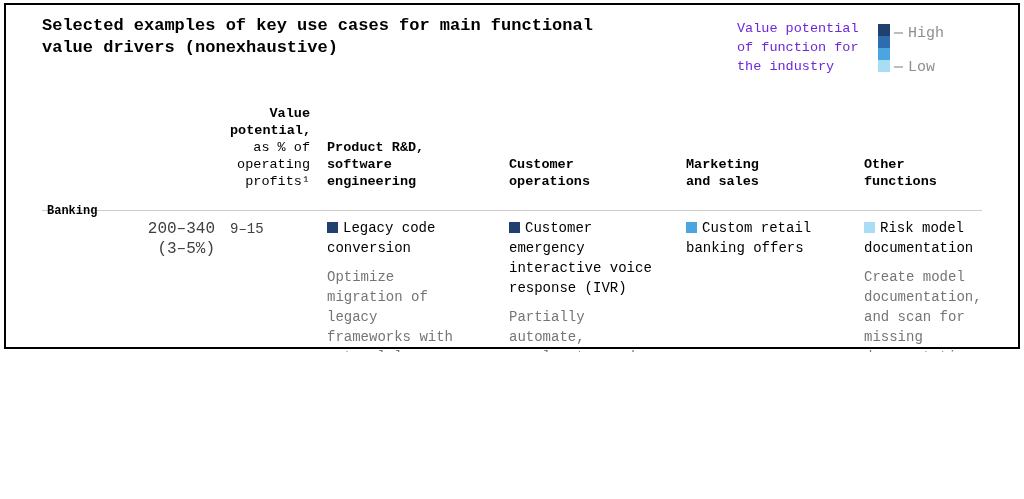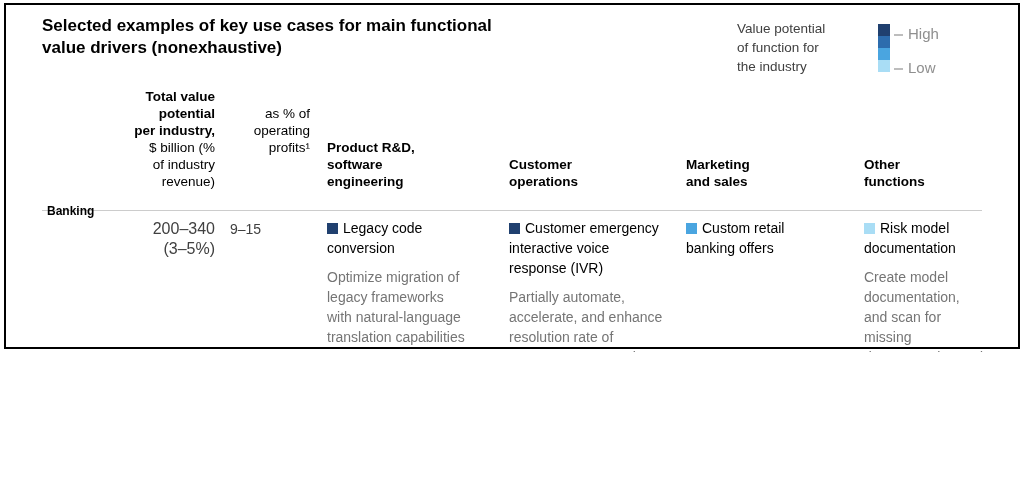--- a/index.html
+++ b/index.html
@@ -2,32 +2,32 @@
 <html><head>
 <meta charset="utf-8">
 <style>
   * { margin:0; padding:0; box-sizing:border-box; }
   html, body { background:#ffffff; }
   body {
     width:1024px; height:499px;
     font-family:"Liberation Sans","DejaVu Sans",sans-serif;
     color:#000;
   }
-  .canvas { position:relative; width:1024px; height:352px; background:#fff; overflow:hidden; }
+  .canvas { position:relative; width:1024px; height:352px; background:#fff; overflow:hidden;font-family:Liberation Mono, monospace; }
   .frame { position:absolute; left:4px; top:3px; right:4px; bottom:3px; border:2px solid #000; pointer-events:none; }
   .pre { white-space:pre-line; }
 
   .title {
     position:absolute; left:42px; top:15px; width:620px;
     font-size:17px; font-weight:bold; line-height:22px;
   }
 
   .legend-caption {
     position:absolute; left:737px; top:19px; width:134px;
-    font-size:13.5px; line-height:19px; color:#404040;
+    font-size:13.5px; line-height:19px; color:#6d28d9;
   }
   .legend-scale { position:absolute; left:878px; top:24px; width:12px; }
   .legend-step { display:block; width:12px; height:12px; }
   .legend-tick { position:absolute; font-size:15px; color:#8f8f8f; white-space:nowrap; }
   .tick-high { left:894px; top:25px; }
   .tick-low  { left:894px; top:59px; }
   .tick-dash { display:inline-block; width:9px; height:2px; background:#bdbdbd; vertical-align:3px; margin-right:5px; }
 
   .hcell { position:absolute; font-size:13.5px; line-height:17px; }
   .hcell .hbold { font-weight:bold; }
@@ -80,29 +80,23 @@
       <span class="legend-step" style="background: rgb(169, 221, 245);"></span>
     </div>
     <div class="legend-tick tick-high">
       <span class="tick-dash"></span><span>High</span>
     </div>
     <div class="legend-tick tick-low">
       <span class="tick-dash"></span><span>Low</span>
     </div>
   </div>
 
-  <div class="hcell h-total">
-    <div class="hbold pre">Total value
-potential
-per industry,</div>
-    <div class="pre">$ billion (%
-of industry
-revenue)</div>
-  </div>
   <div class="hcell h-vp">
+    <div class="hbold pre">Value
+potential,</div>
     <div class="pre">as % of
 operating
 profits¹</div>
   </div>
   <div class="hcell h-func h-c4 pre">Product R&amp;D,
 software
 engineering</div>
   <div class="hcell h-func h-c5 pre">Customer
 operations</div>
   <div class="hcell h-func h-c6 pre">Marketing

